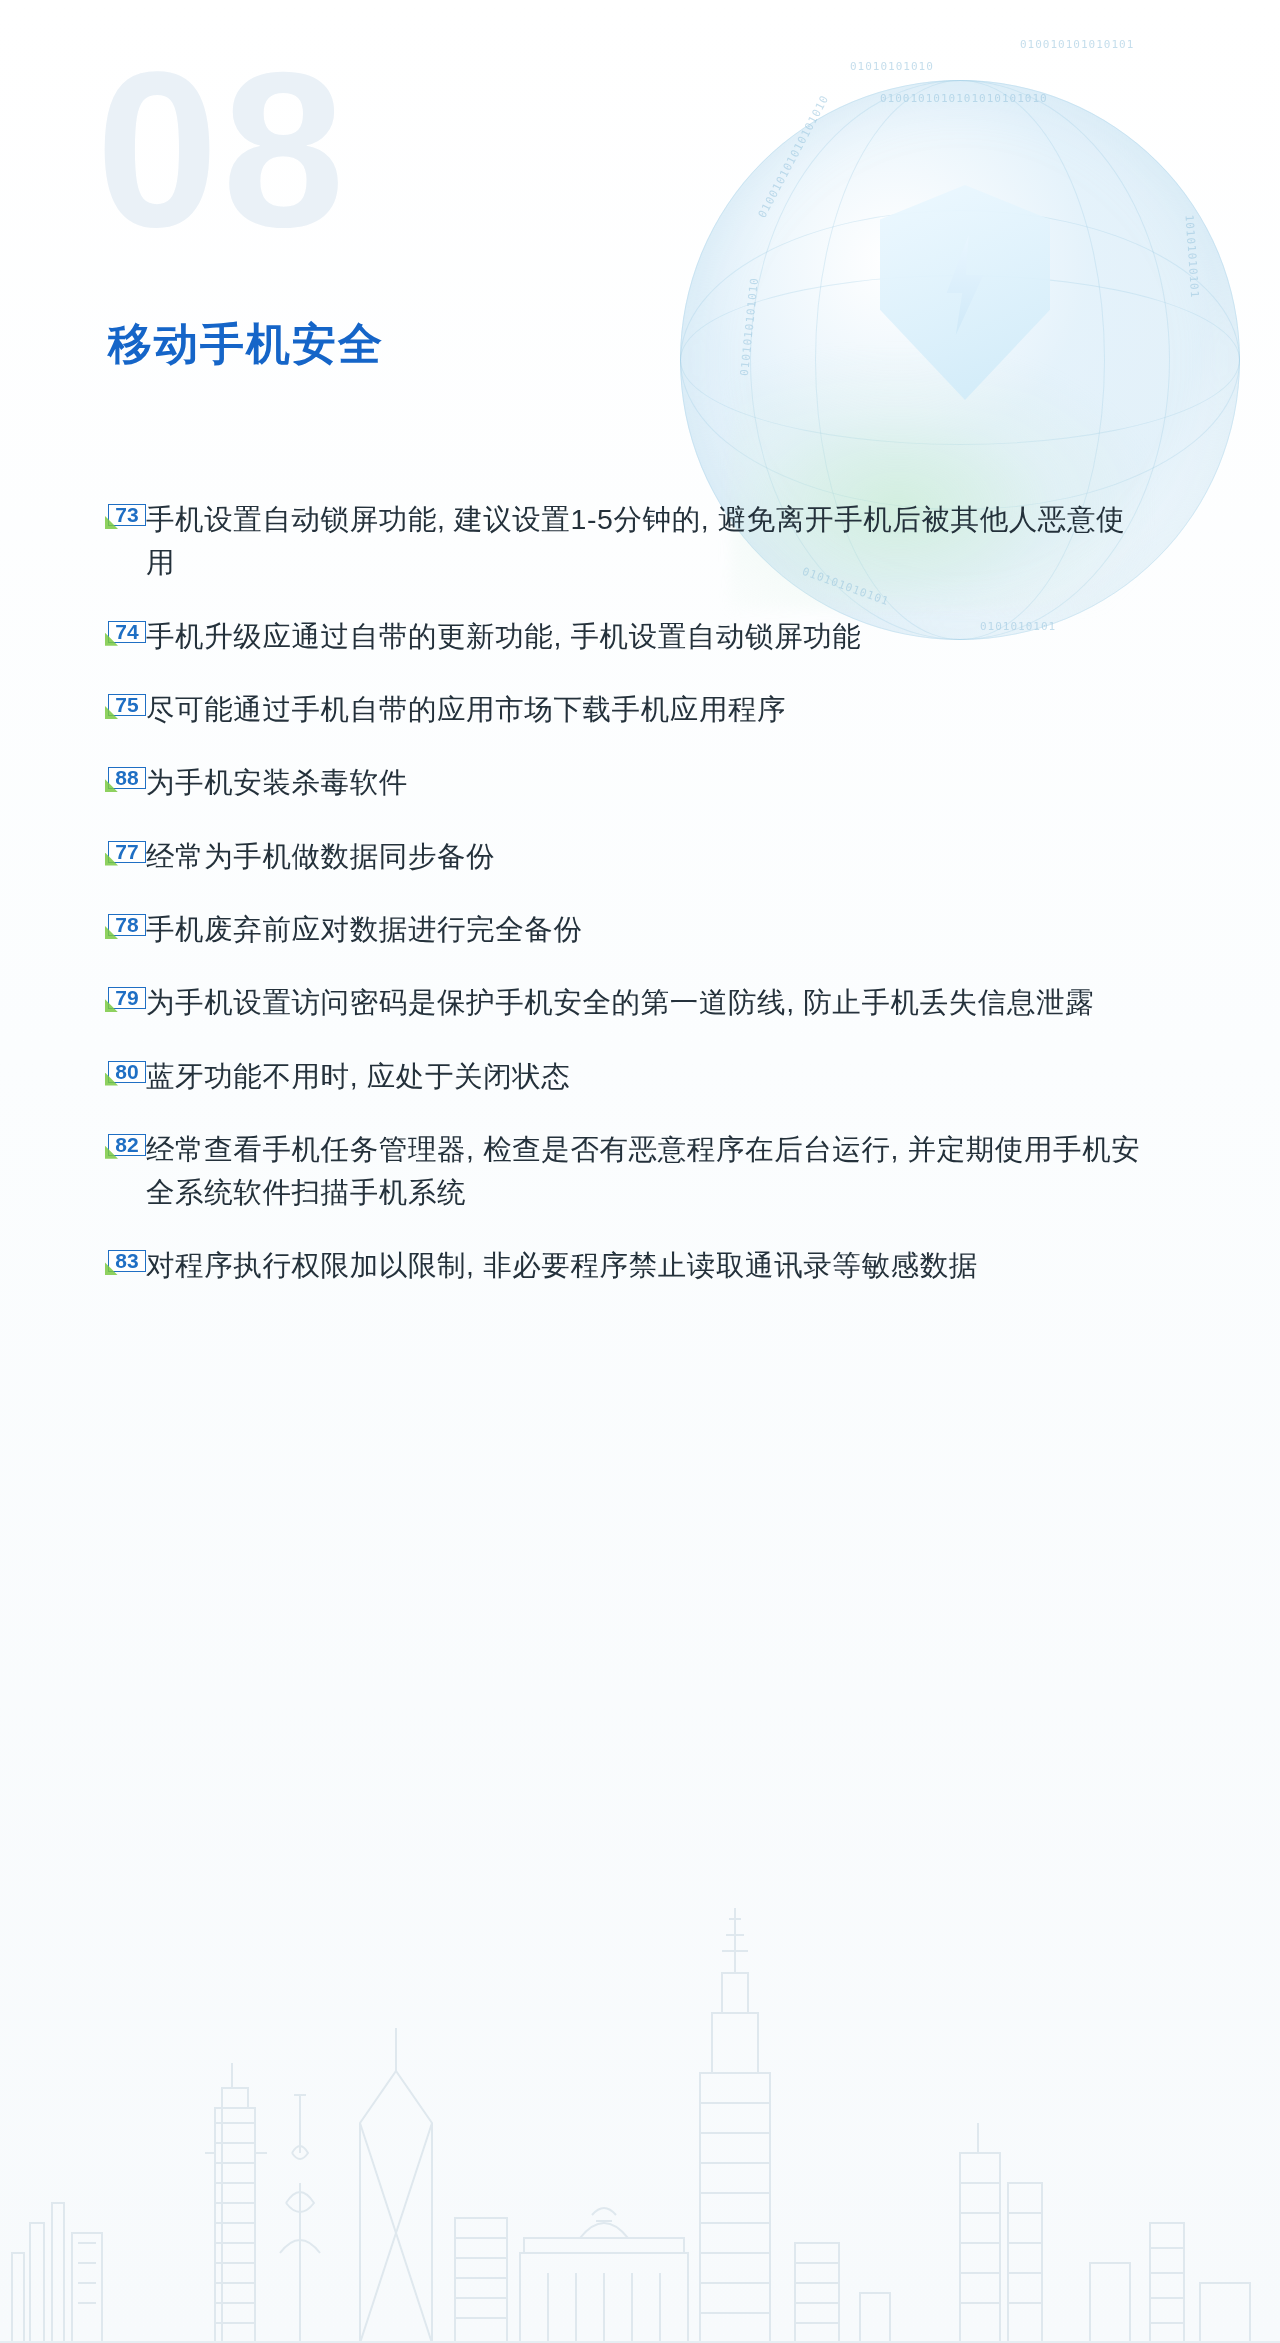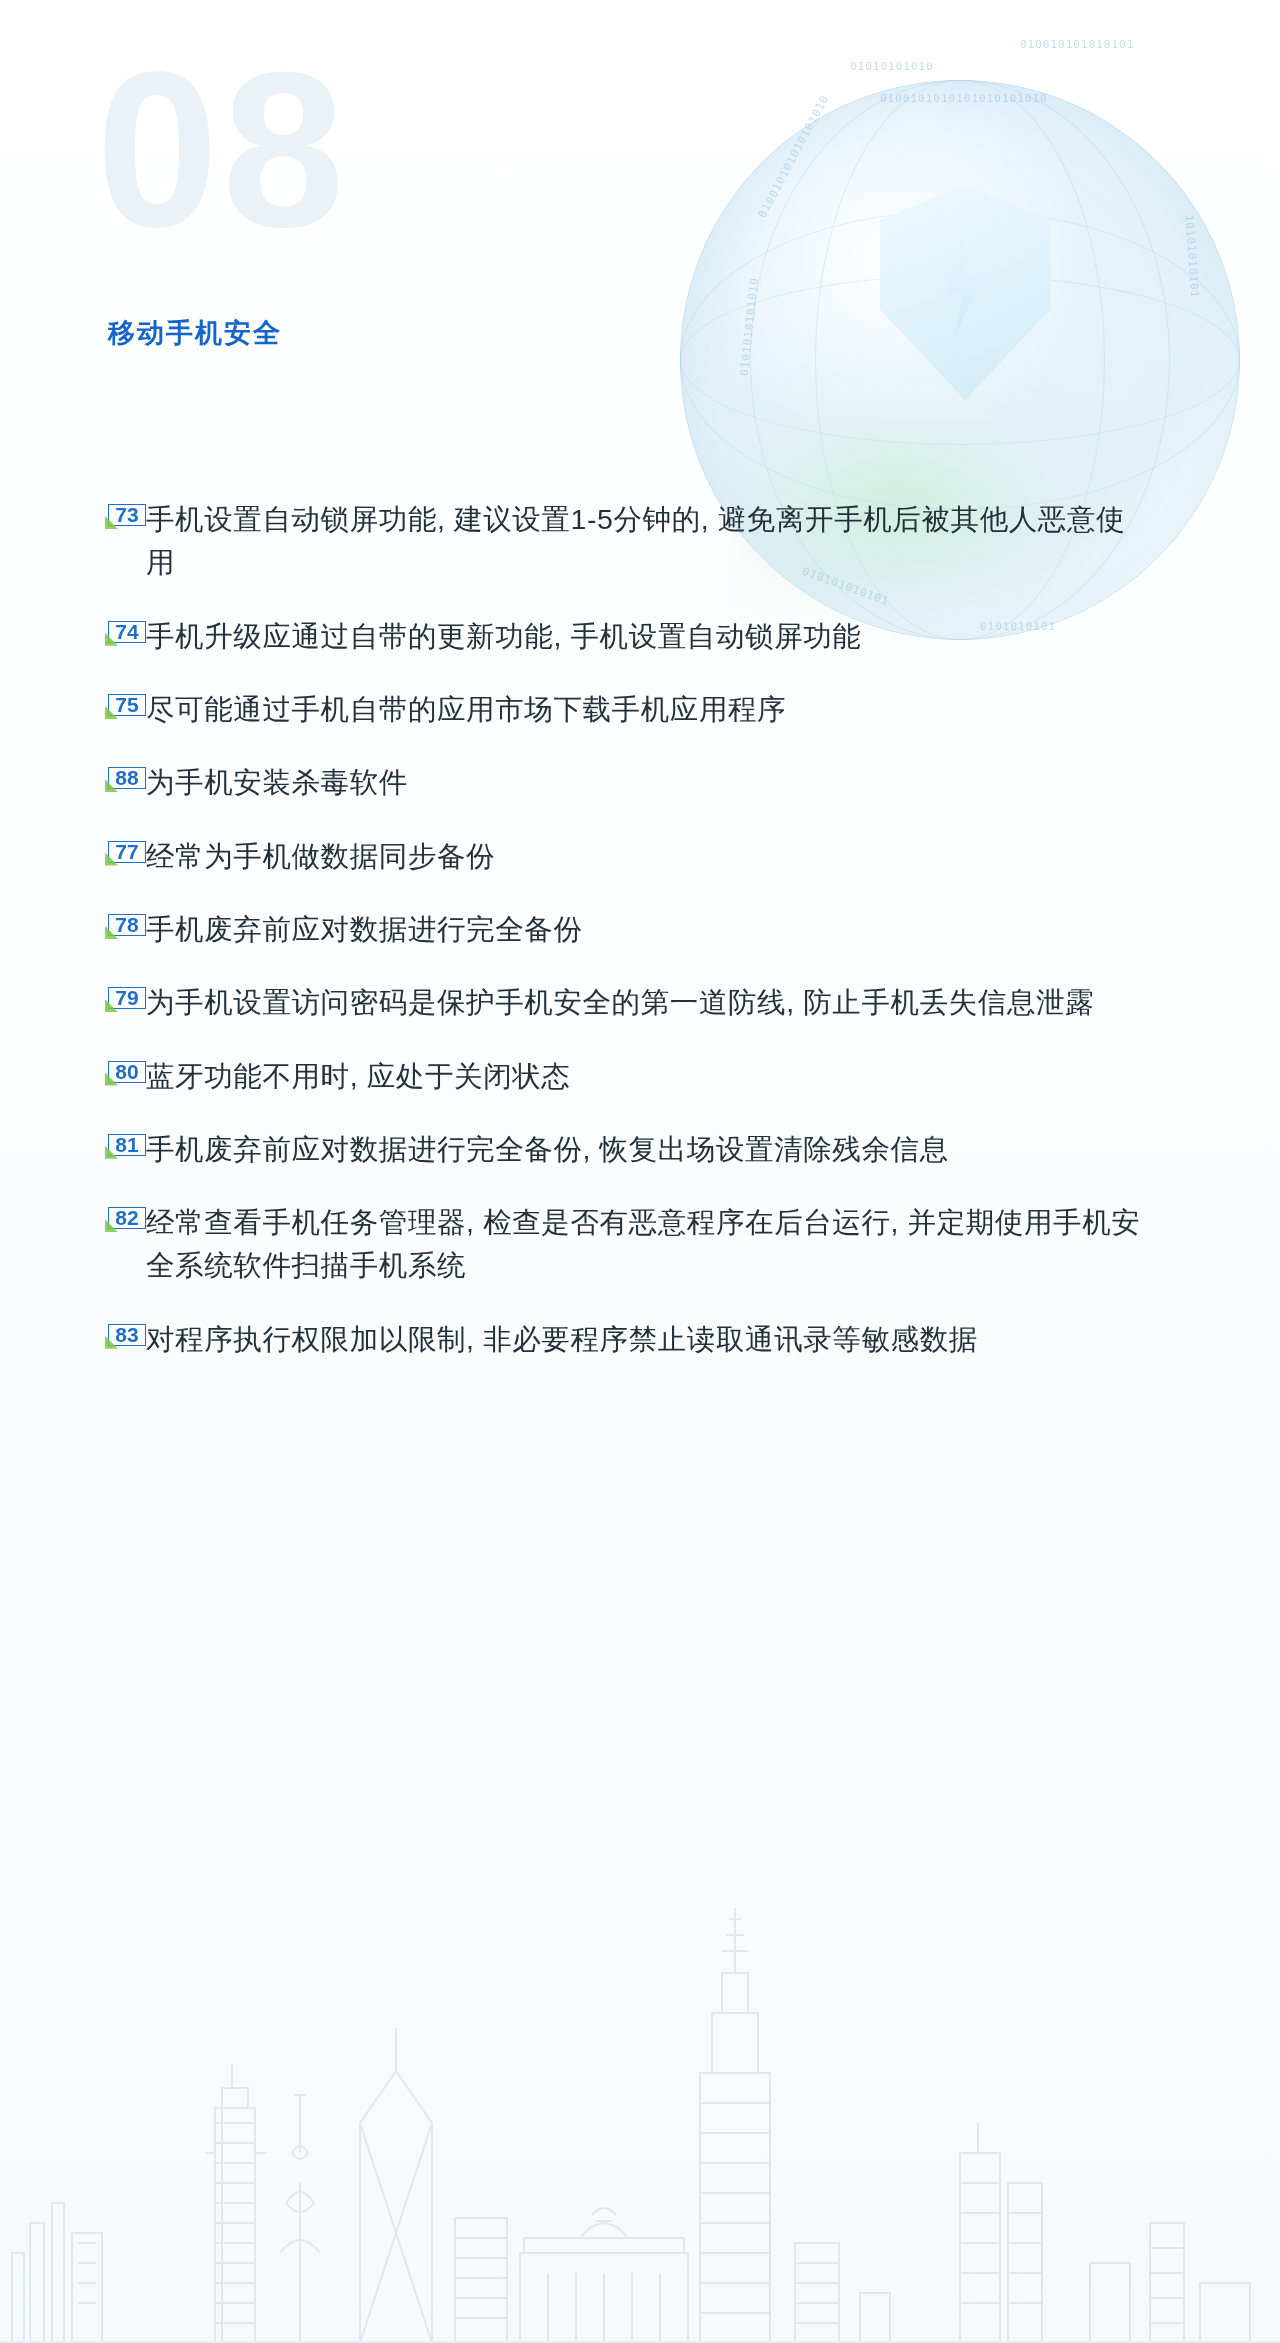--- a/index.html
+++ b/index.html
@@ -94,21 +94,21 @@
     color: #eaf1f7;
     letter-spacing: 4px;
     user-select: none;
   }
 
   
   .section-title {
     position: absolute;
     left: 108px;
     top: 315px;
-    font-size: 27px;
+    font-size: 44px;
     font-weight: 700;
     color: #1565c8;
     letter-spacing: 2px;
   }
 
   
   .list {
     position: absolute;
     left: 108px;
     top: 498px;
@@ -221,24 +221,20 @@
     </div>
     <div class="row">
       <div class="num-box">79</div>
       <div class="row-text">为手机设置访问密码是保护手机安全的第一道防线, 防止手机丢失信息泄露</div>
     </div>
     <div class="row">
       <div class="num-box">80</div>
       <div class="row-text">蓝牙功能不用时, 应处于关闭状态</div>
     </div>
     <div class="row">
-      <div class="num-box">81</div>
-      <div class="row-text">手机废弃前应对数据进行完全备份, 恢复出场设置清除残余信息</div>
-    </div>
-    <div class="row">
       <div class="num-box">82</div>
       <div class="row-text">经常查看手机任务管理器, 检查是否有恶意程序在后台运行, 并定期使用手机安全系统软件扫描手机系统</div>
     </div>
     <div class="row">
       <div class="num-box">83</div>
       <div class="row-text">对程序执行权限加以限制, 非必要程序禁止读取通讯录等敏感数据</div>
     </div>
   </div>
 
   <svg class="skyline" viewBox="0 0 1280 520">

